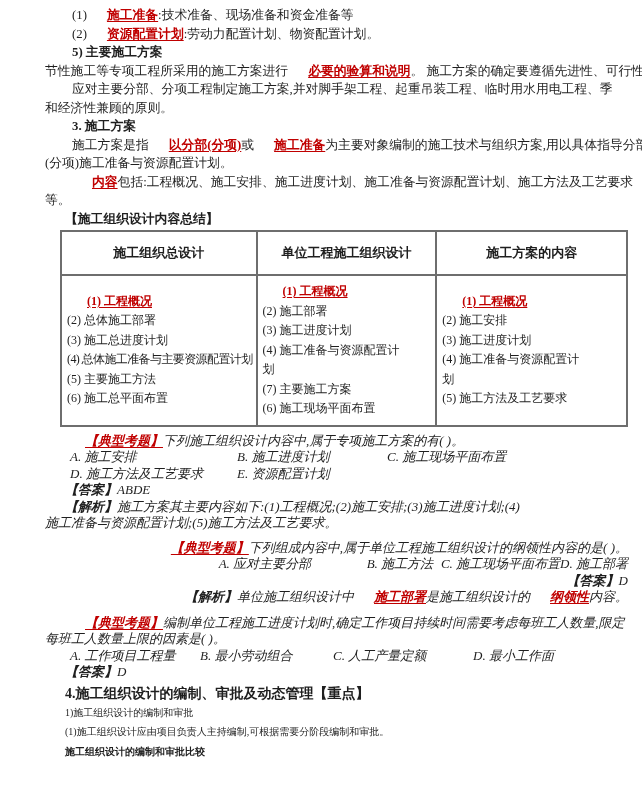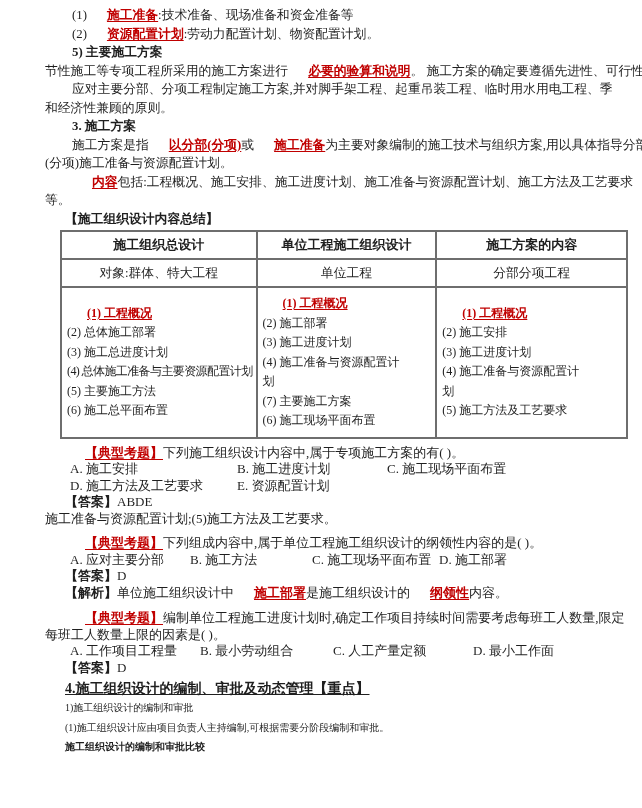--- a/index.html
+++ b/index.html
@@ -19,29 +19,29 @@
     text-decoration:underline;text-decoration-color:var(--red);
     text-underline-offset:2px;
     padding-left:20px;
   }
   
   #summary-table{border-collapse:collapse;table-layout:fixed;margin:2px 0 0 15px;}
   #summary-table col.c1{width:194px;}
   #summary-table col.c2{width:180px;}
   #summary-table col.c3{width:191px;}
   #summary-table th,#summary-table td{border:2px solid var(--border);}
-  #summary-table th{font-size:13px;font-weight:bold;height:26px;text-align:center;padding:0;}
+  #summary-table th{font-size:13px;font-weight:bold;height:26px;text-align:center;padding:8px;}
   td.obj{height:26px;text-align:center;font-size:12.8px;padding:0;}
   td.cell{padding:6px 3px 6px 5px;vertical-align:middle;}
   .titem{font-size:12px;line-height:19.5px;white-space:nowrap;}
   .titem.tight{letter-spacing:-0.6px;}
   
   #questions{margin-top:0;}
-  .qblock{margin-top:6px;}
-  .qblock:nth-child(2){margin-top:8px;}
+  .qblock{margin-top:6px;font-style:italic;}
+  .qblock:nth-child(2){margin-top:8px;text-align:right;}
   .qblock:nth-child(3){margin-top:9px;}
   .qline,.opt-row{font-size:13px;line-height:16.5px;white-space:nowrap;}
   .opt-row{margin-left:25px;}
   .opt{display:inline-block;}
   
   #outro{margin-top:2px;}
   .oline{font-size:10px;line-height:19.5px;white-space:nowrap;}
   .oline.big{font-size:14px;line-height:18px;padding-top:2px;}
 </style>
 </head>
@@ -68,25 +68,20 @@
         <col class="c2">
         <col class="c3">
       </colgroup>
     <tbody id="summary-table-body">
         <tr>
           <th>施工组织总设计</th>
           <th>单位工程施工组织设计</th>
           <th>施工方案的内容</th>
         </tr>
         <tr>
-          <td class="obj">对象:群体、特大工程</td>
-          <td class="obj">单位工程</td>
-          <td class="obj">分部分项工程</td>
-        </tr>
-        <tr>
           <td class="cell">
             <div class="titem seg-r">(1) 工程概况</div>
             <div class="titem">(2) 总体施工部署</div>
             <div class="titem">(3) 施工总进度计划</div>
             <div class="titem tight">(4) 总体施工准备与主要资源配置计划</div>
             <div class="titem">(5) 主要施工方法</div>
             <div class="titem">(6) 施工总平面布置</div>
           </td>
           <td class="cell">
             <div class="titem seg-r">(1) 工程概况</div>
@@ -107,34 +102,35 @@
           </td>
         </tr>
       </tbody>
   </table>
   <div id="questions">
       <div class="qblock">
         <div class="qline" style="text-indent: 20px;"><span class="seg-r">【典型考题】</span><span class="seg-n">下列施工组织设计内容中,属于专项施工方案的有(    )。</span></div>
         <div class="opt-row"><span class="opt" style="width: 167px;">A. 施工安排</span><span class="opt" style="width: 150px;">B. 施工进度计划</span><span class="opt">C. 施工现场平面布置</span></div>
         <div class="opt-row"><span class="opt" style="width: 167px;">D. 施工方法及工艺要求</span><span class="opt">E. 资源配置计划</span></div>
         <div class="qline" style="text-indent: 20px;"><span class="seg-b">【答案】</span><span class="seg-n">ABDE</span></div>
+        <div class="qline" style="text-indent: 20px;"><span class="seg-b">【解析】</span><span class="seg-n">施工方案其主要内容如下:(1)工程概况;(2)施工安排;(3)施工进度计划;(4)</span></div>
         <div class="qline"><span class="seg-n">施工准备与资源配置计划;(5)施工方法及工艺要求。</span></div>
       </div>
       <div class="qblock">
         <div class="qline" style="text-indent: 20px;"><span class="seg-r">【典型考题】</span><span class="seg-n">下列组成内容中,属于单位工程施工组织设计的纲领性内容的是(    )。</span></div>
         <div class="opt-row"><span class="opt" style="width: 120px;">A. 应对主要分部</span><span class="opt" style="width: 122px;">B. 施工方法</span><span class="opt" style="width: 127px;">C. 施工现场平面布置</span><span class="opt">D. 施工部署</span></div>
         <div class="qline" style="text-indent: 20px;"><span class="seg-b">【答案】</span><span class="seg-n">D</span></div>
         <div class="qline" style="text-indent: 20px;"><span class="seg-b">【解析】</span><span class="seg-n">单位施工组织设计中</span><span class="seg-r">施工部署</span><span class="seg-n">是施工组织设计的</span><span class="seg-r">纲领性</span><span class="seg-n">内容。</span></div>
       </div>
       <div class="qblock">
         <div class="qline" style="text-indent: 20px;"><span class="seg-r">【典型考题】</span><span class="seg-n">编制单位工程施工进度计划时,确定工作项目持续时间需要考虑每班工人数量,限定</span></div>
         <div class="qline"><span class="seg-n">每班工人数量上限的因素是(    )。</span></div>
         <div class="opt-row"><span class="opt" style="width: 130px;">A. 工作项目工程量</span><span class="opt" style="width: 133px;">B. 最小劳动组合</span><span class="opt" style="width: 140px;">C. 人工产量定额</span><span class="opt">D. 最小工作面</span></div>
         <div class="qline" style="text-indent: 20px;"><span class="seg-b">【答案】</span><span class="seg-n">D</span></div>
       </div>
     </div>
   <div id="outro">
-      <div class="oline big" style="text-indent: 20px; text-decoration: underline;"><span class="seg-b">4.施工组织设计的编制、审批及动态管理【重点】</span></div>
+      <div class="oline big" style="text-indent: 20px;"><span class="seg-b">4.施工组织设计的编制、审批及动态管理【重点】</span></div>
       <div class="oline" style="text-indent: 20px;"><span class="seg-n">1)施工组织设计的编制和审批</span></div>
       <div class="oline" style="text-indent: 20px;"><span class="seg-n">(1)施工组织设计应由项目负责人主持编制,可根据需要分阶段编制和审批。</span></div>
       <div class="oline" style="text-indent: 20px;"><span class="seg-b">施工组织设计的编制和审批比较</span></div>
     </div>
 </div>
 
 </body></html>

